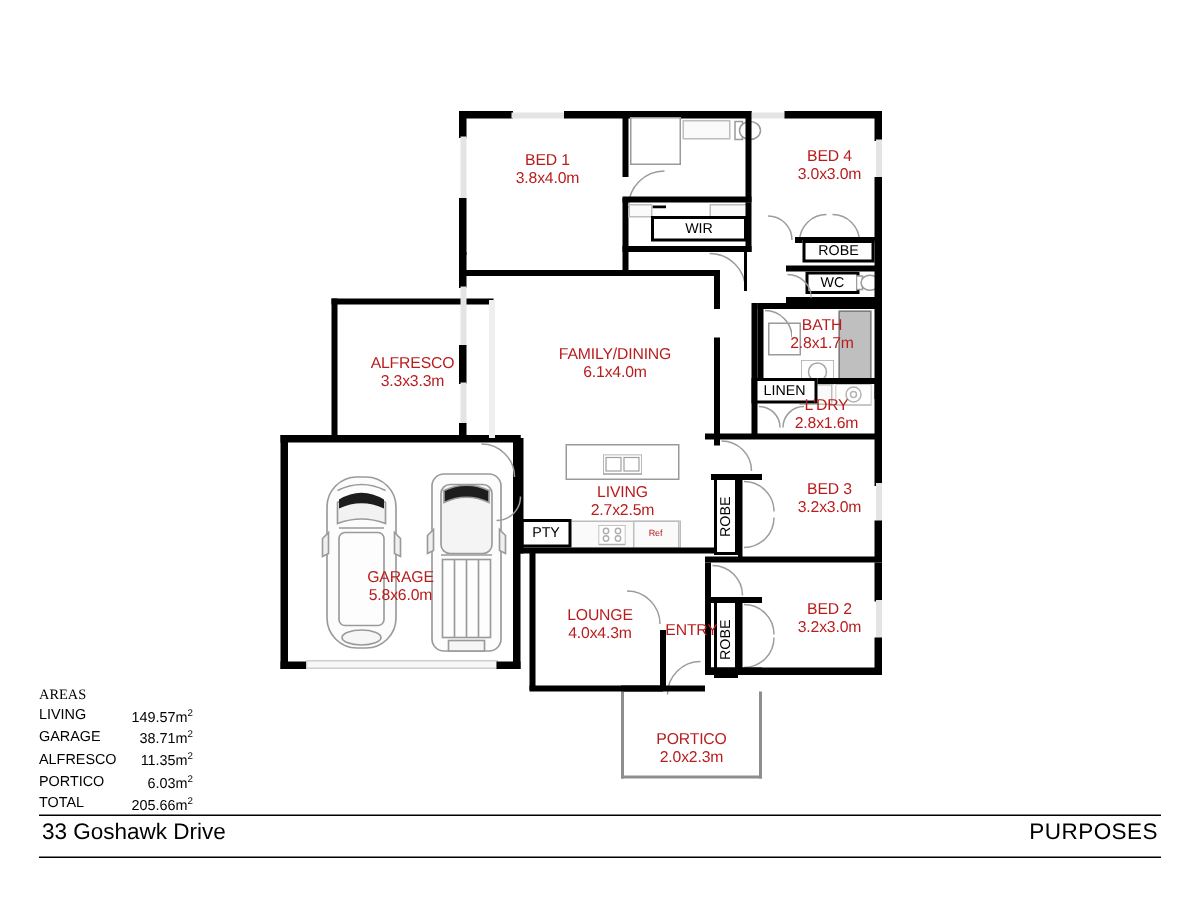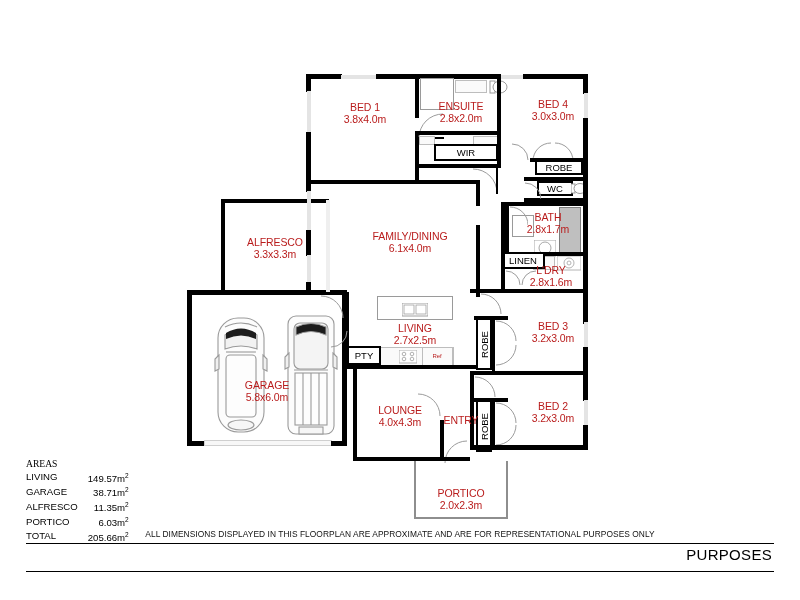--- a/index.html
+++ b/index.html
@@ -184,24 +184,20 @@
         <rect x="0" y="24" width="26" height="2" fill="#000"></rect>
       </svg>
   </div>
 
   <div class="fixt" style="left:420px;top:78px;width:34px;height:32px;"></div>
   <div class="fixt-l" style="left:455px;top:80px;width:32px;height:13px;"></div>
   <svg style="position:absolute;left:489px;top:78px;" width="20" height="20" viewBox="0 0 20 20">
     <rect x="1" y="3" width="5" height="12" fill="#fff" stroke="#9a9a9a" stroke-width="1"></rect>
     <ellipse cx="11" cy="9" rx="7" ry="6" fill="#fff" stroke="#9a9a9a" stroke-width="1"></ellipse>
   </svg>
-  <div class="lbl" style="left:421px;top:100px;width:80px;">
-    <span class="nm">ENSUITE</span>
-    <span class="dim">2.8x2.0m</span>
-  </div>
   <div class="wall" style="left:415px;top:131px;width:86px;height:4px;"></div>
   <div class="wall" style="left:497px;top:74px;width:4px;height:61px;"></div>
 
   <div class="fixt-l" style="left:419px;top:136px;width:16px;height:9px;"></div>
   <div class="fixt-l" style="left:473px;top:136px;width:26px;height:9px;"></div>
   <div class="lbl-box" style="left:434px;top:144px;width:64px;height:17px;">
     <span>WIR</span>
   </div>
   <div class="wall" style="left:415px;top:164px;width:86px;height:4px;"></div>
   <div class="wall" style="left:497px;top:135px;width:4px;height:33px;"></div>
@@ -472,18 +468,18 @@
           <td class="v"><span>6.03m</span><sup>2</sup></td>
         </tr>
         <tr>
           <td class="k">TOTAL</td>
           <td class="v"><span>205.66m</span><sup>2</sup></td>
         </tr>
       </tbody>
     </table>
   </div>
 
-  <div id="disclaimer">ALL DIMENSIONS DISPLAYED IN THIS FLOORPLAN ARE APPROXIMATE AND ARE FOR REPRESENTATIONAL PURPOSES ONLY</div>
   <div id="footrule"></div>
+  <div id="addr">33 Goshawk Drive</div>
   <div id="suburb">PURPOSES</div>
   <div id="footrule2"></div>
 
 </div>
 
 </body></html>

